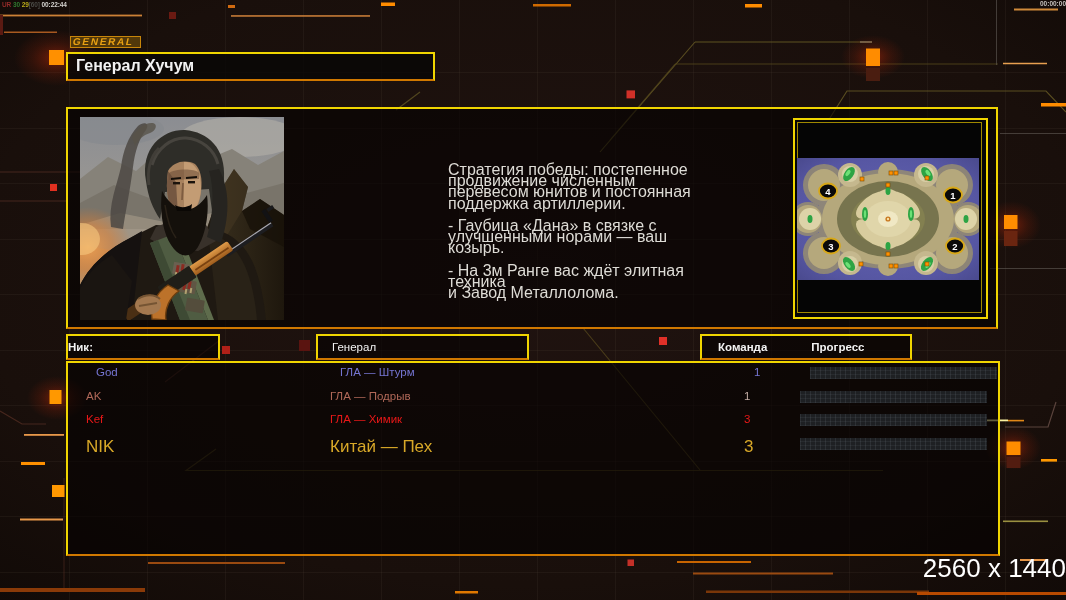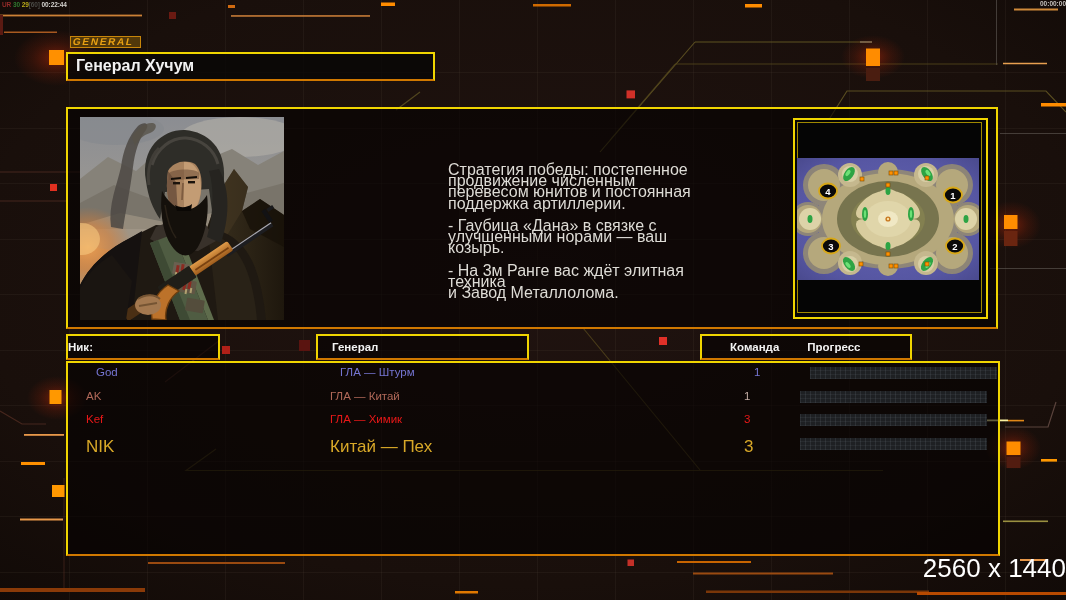--- a/index.html
+++ b/index.html
@@ -380,39 +380,39 @@
     <text x="34" y="91.8">3</text>
     <ellipse cx="158" cy="88" rx="9" ry="7.5" fill="#0a0a0a" stroke="#d8a818" stroke-width="1.8"></ellipse>
     <text x="158" y="91.8">2</text>
   </g>
 </svg>
 
 <div class="ybox" style="left:66px;top:334px;width:154px;height:26px;color:#f2f2f2;font-size:11.5px;
      font-weight:bold;line-height:23px;">Ник:</div>
 
 <div class="ybox" style="left:316px;top:334px;width:213px;height:26px;color:#f2f2f2;font-size:11.5px;
-     font-weight:bold;line-height:23px;padding-left:14px">Генерал</div>
+     font-weight:normal;line-height:23px;padding-left:14px">Генерал</div>
 
 <div class="ybox" style="left:700px;top:334px;width:212px;height:26px;color:#f2f2f2;font-size:11.5px;
-     font-weight:bold;line-height:23px"><span style="margin-left:28px">Команда</span><span style="margin-left:28px">Прогресс</span></div>
+     font-weight:bold;line-height:23px"><span style="margin-left:16px">Команда</span><span style="margin-left:44px">Прогресс</span></div>
 
 <div class="ybox" style="left:66px;top:361px;width:934px;height:195px"></div>
 
 <div class="abs" style="left:10px;top:366px;width:1066px;height:14px;font-size:11.5px;color:#7575d2">
   <span class="abs" style="left:86px">God</span>
     <span class="abs" style="left:330px">ГЛА — Штурм</span>
   <span class="abs" style="left:744px">1</span>
   <span class="abs" style="left:800px;top:1px;width:187px;height:12px;background:
     repeating-linear-gradient(90deg,rgba(120,130,140,0.16) 0 1px,transparent 1px 5px),
     repeating-linear-gradient(0deg,rgba(120,130,140,0.11) 0 1px,transparent 1px 4px),#1e2023"></span>
 </div>
 
 <div class="abs" style="left:0;top:389.5px;width:1066px;height:14px;font-size:11.5px;color:#b06858">
   <span class="abs" style="left:86px">AK</span>
-    <span class="abs" style="left:330px">ГЛА — Китай</span>
+    <span class="abs" style="left:330px">ГЛА — Подрыв</span>
   <span class="abs" style="left:744px;color:#c0aaa2">1</span>
   <span class="abs" style="left:800px;top:1px;width:187px;height:12px;background:
     repeating-linear-gradient(90deg,rgba(120,130,140,0.16) 0 1px,transparent 1px 5px),
     repeating-linear-gradient(0deg,rgba(120,130,140,0.11) 0 1px,transparent 1px 4px),#1e2023"></span>
 </div>
 
 <div class="abs" style="left:0;top:413px;width:1066px;height:14px;font-size:11.5px;color:#e81818">
   <span class="abs" style="left:86px">Kef</span>
     <span class="abs" style="left:330px">ГЛА — Химик</span>
   <span class="abs" style="left:744px">3</span>

